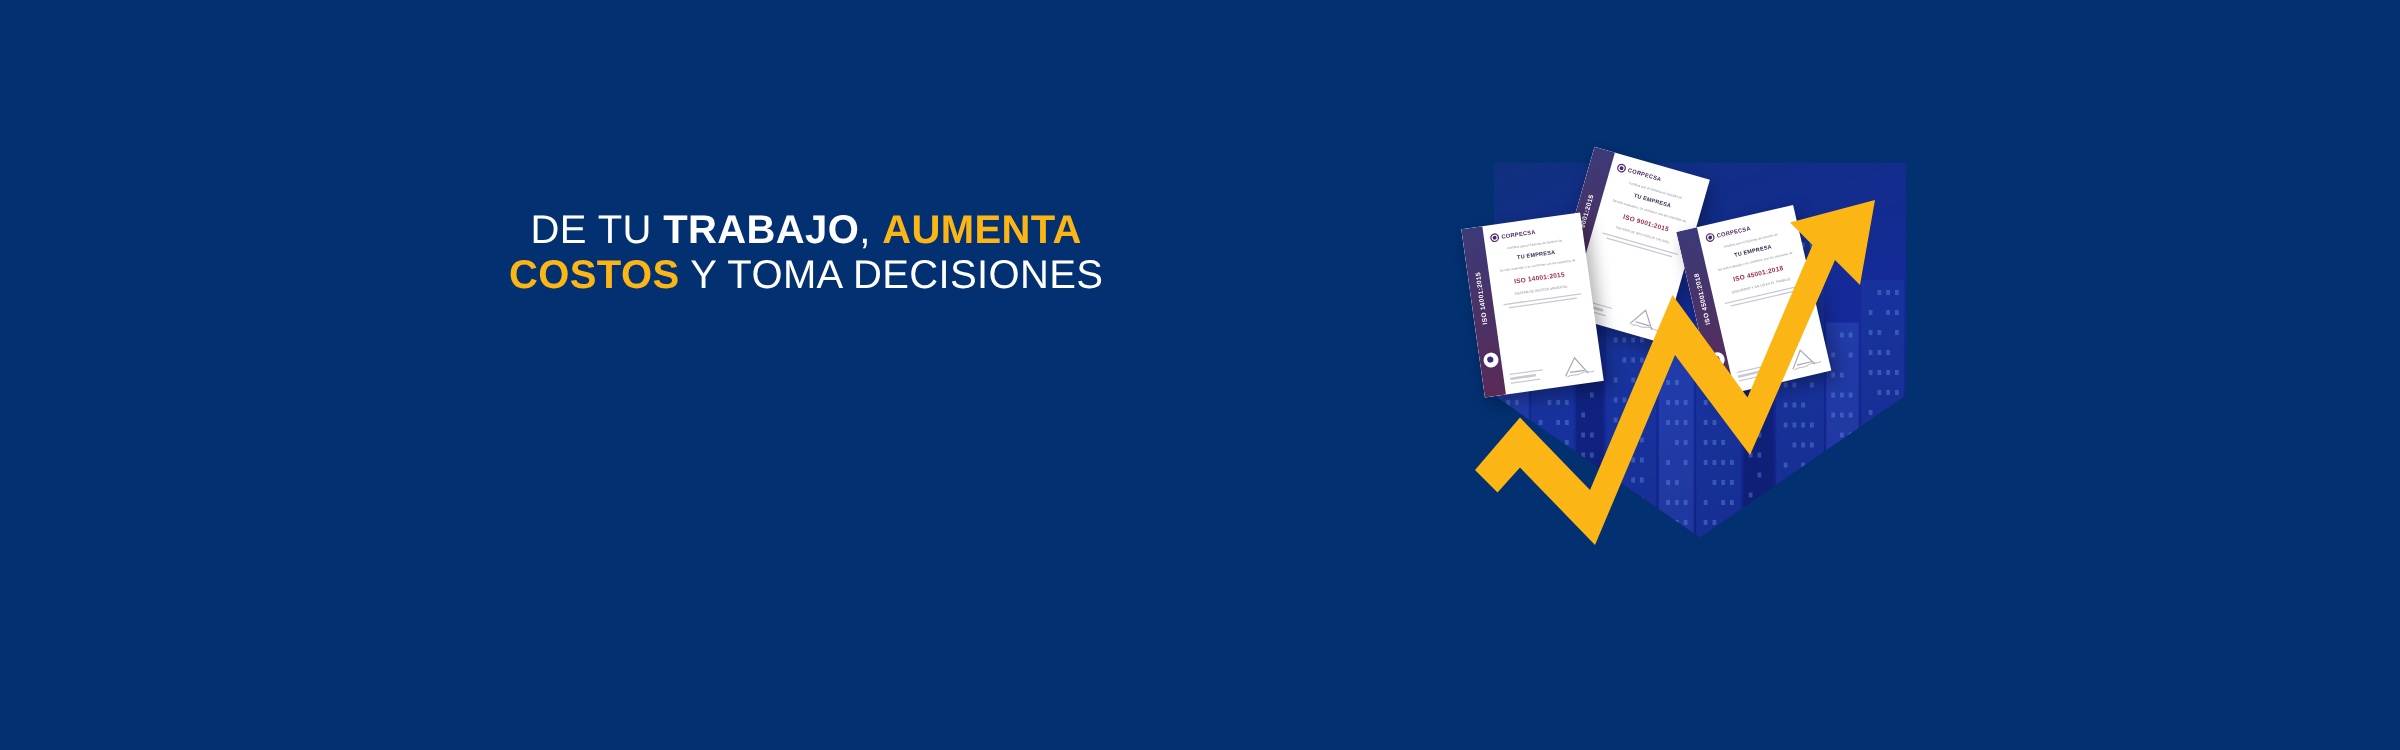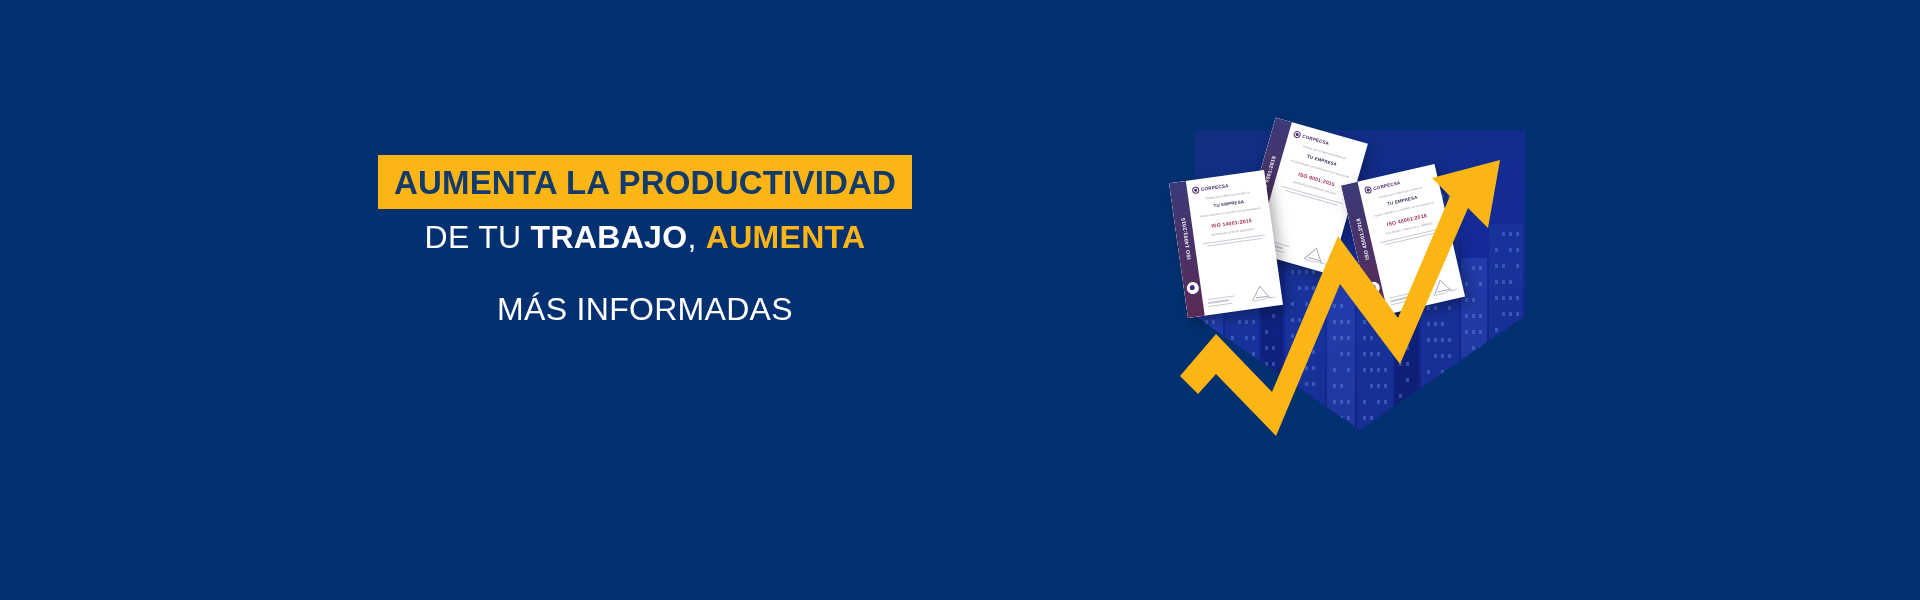--- a/index.html
+++ b/index.html
@@ -657,23 +657,21 @@
                L 250 364
                L 190 284
                L 126 436
                L 66 374
                L 48 394
                Z" fill="#fbb615"></path>
     </svg>
   </div>
 
   <div class="copy">
-    <div class="headline-bar">AUMENTA LA PRODUCTIVIDAD</div>
 
     <div class="headline-rest">
       <span><span>DE TU </span><b>TRABAJO</b><span>, </span><span class="y">AUMENTA</span></span><br>
-      <br>
-      <span>MÁS INFORMADAS</span>
+      <span><span class="y">COSTOS</span><span> Y TOMA DECISIONES</span></span><br>
     </div>
 
   </div>
 
 </div>
 
 </body></html>

